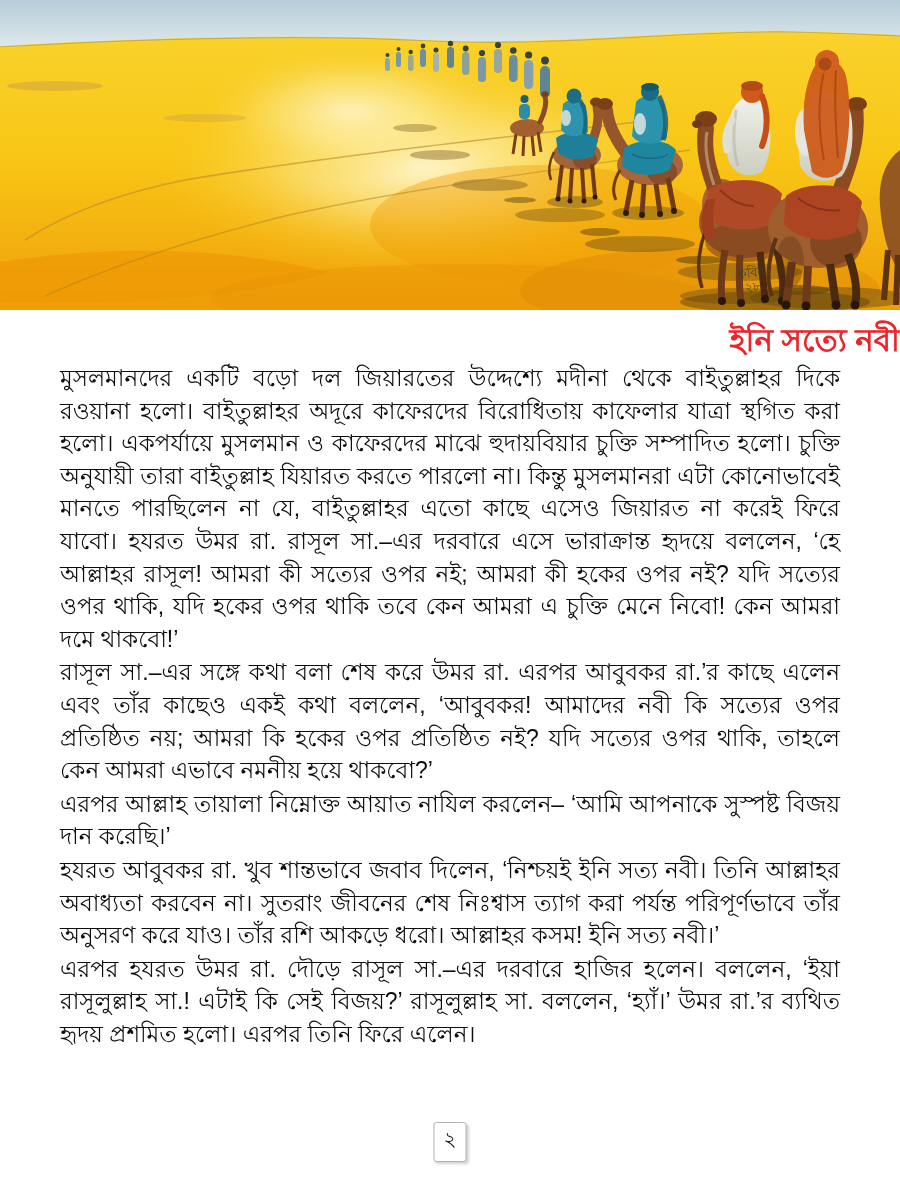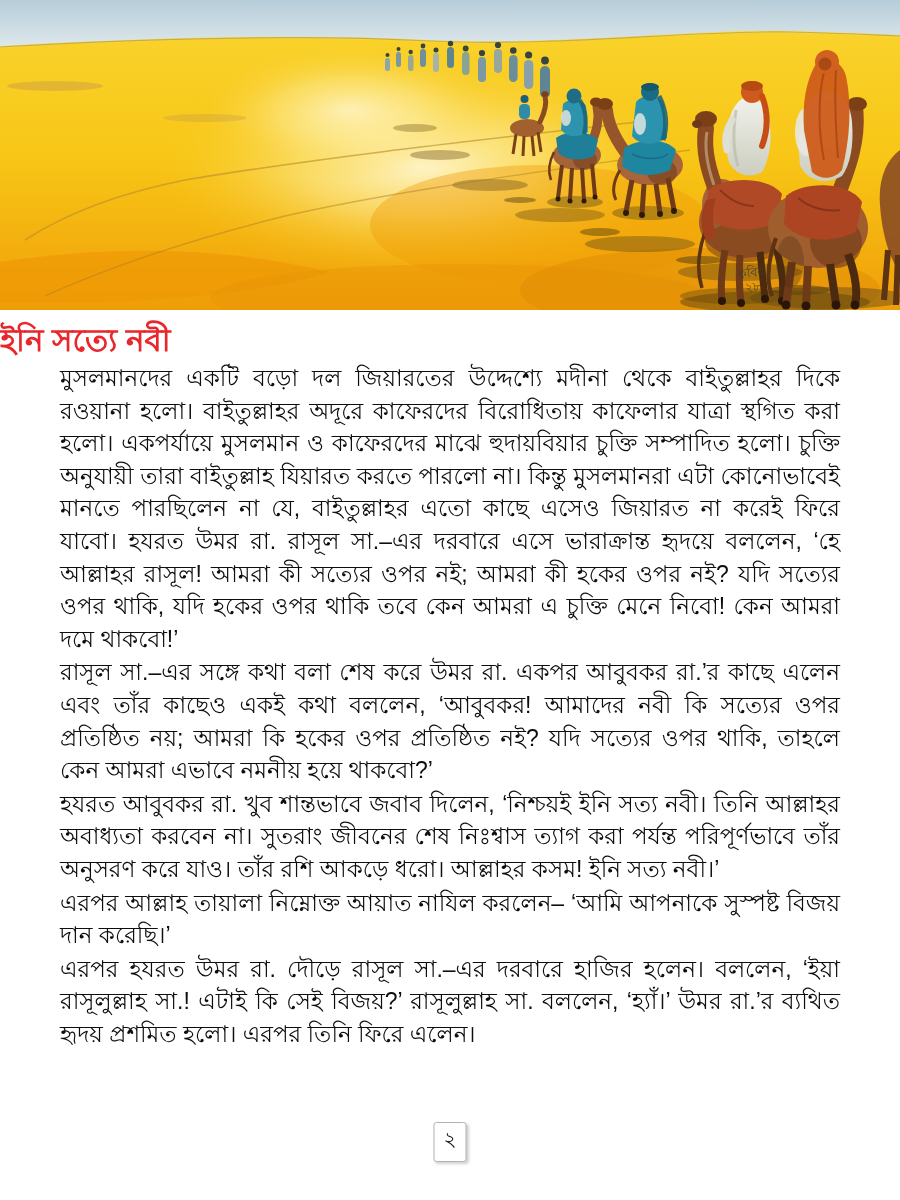--- a/index.html
+++ b/index.html
@@ -12,21 +12,21 @@
   .illustration svg { display:block; width:900px; height:310px; }
   .signature {
     position:absolute; left:722px; top:266px; width:60px;
     transform:rotate(-7deg);
     color:#3f3b2a; font-size:13px; line-height:14px; text-align:center;
     opacity:.85; pointer-events:none;
   }
   .signature .sig-year { font-size:12px; }
   .page-title {
     position:absolute; top:316px; left:0; width:100%;
-    margin:0; text-align:left;
+    margin:0; text-align:right;
     font-size:31px; font-weight:bold; color:#e8262b;
   }
   .body-text {
     position:absolute; top:362px; left:60px; width:780px;
     color:#0d0d0d; font-size:23px; line-height:32.6px;
     text-align:justify;
   }
   .body-text p { margin:0 0 1px 0; }
   .page-number {
     position:absolute; top:1122px; left:50%; transform:translateX(-50%);
@@ -269,21 +269,21 @@
     <div class="signature">
       <span class="sig-name">কবির</span><br>
       <span class="sig-year">২৮</span>
     </div>
   </div>
 
   <h1 class="page-title">ইনি সত্যে নবী</h1>
 
   <div class="body-text">
     <p>মুসলমানদের একটি বড়ো দল জিয়ারতের উদ্দেশ্যে মদীনা থেকে বাইতুল্লাহর দিকে রওয়ানা হলো। বাইতুল্লাহর অদূরে কাফেরদের বিরোধিতায় কাফেলার যাত্রা স্থগিত করা হলো। একপর্যায়ে মুসলমান ও কাফেরদের মাঝে হুদায়বিয়ার চুক্তি সম্পাদিত হলো। চুক্তি অনুযায়ী তারা বাইতুল্লাহ যিয়ারত করতে পারলো না। কিন্তু মুসলমানরা এটা কোনোভাবেই মানতে পারছিলেন না যে, বাইতুল্লাহর এতো কাছে এসেও জিয়ারত না করেই ফিরে যাবো। হযরত উমর রা. রাসূল সা.–এর দরবারে এসে ভারাক্রান্ত হৃদয়ে বললেন, ‘হে আল্লাহর রাসূল! আমরা কী সত্যের ওপর নই; আমরা কী হকের ওপর নই? যদি সত্যের ওপর থাকি, যদি হকের ওপর থাকি তবে কেন আমরা এ চুক্তি মেনে নিবো! কেন আমরা দমে থাকবো!’</p>
-    <p>রাসূল সা.–এর সঙ্গে কথা বলা শেষ করে উমর রা. একপর আবুবকর রা.’র কাছে এলেন এবং তাঁর কাছেও একই কথা বললেন, ‘আবুবকর! আমাদের নবী কি সত্যের ওপর প্রতিষ্ঠিত নয়; আমরা কি হকের ওপর প্রতিষ্ঠিত নই? যদি সত্যের ওপর থাকি, তাহলে কেন আমরা এভাবে নমনীয় হয়ে থাকবো?’</p>
+    <p>রাসূল সা.–এর সঙ্গে কথা বলা শেষ করে উমর রা. এরপর আবুবকর রা.’র কাছে এলেন এবং তাঁর কাছেও একই কথা বললেন, ‘আবুবকর! আমাদের নবী কি সত্যের ওপর প্রতিষ্ঠিত নয়; আমরা কি হকের ওপর প্রতিষ্ঠিত নই? যদি সত্যের ওপর থাকি, তাহলে কেন আমরা এভাবে নমনীয় হয়ে থাকবো?’</p>
+    <p>এরপর আল্লাহ তায়ালা নিম্নোক্ত আয়াত নাযিল করলেন– ‘আমি আপনাকে সুস্পষ্ট বিজয় দান করেছি।’</p>
     <p>হযরত আবুবকর রা. খুব শান্তভাবে জবাব দিলেন, ‘নিশ্চয়ই ইনি সত্য নবী। তিনি আল্লাহর অবাধ্যতা করবেন না। সুতরাং জীবনের শেষ নিঃশ্বাস ত্যাগ করা পর্যন্ত পরিপূর্ণভাবে তাঁর অনুসরণ করে যাও। তাঁর রশি আকড়ে ধরো। আল্লাহর কসম! ইনি সত্য নবী।’</p>
-    <p>এরপর আল্লাহ তায়ালা নিম্নোক্ত আয়াত নাযিল করলেন– ‘আমি আপনাকে সুস্পষ্ট বিজয় দান করেছি।’</p>
     <p>এরপর হযরত উমর রা. দৌড়ে রাসূল সা.–এর দরবারে হাজির হলেন। বললেন, ‘ইয়া রাসূলুল্লাহ সা.! এটাই কি সেই বিজয়?’ রাসূলুল্লাহ সা. বললেন, ‘হ্যাঁ।’ উমর রা.’র ব্যথিত হৃদয় প্রশমিত হলো। এরপর তিনি ফিরে এলেন।</p>
   </div>
 
   <div class="page-number">২</div>
 
 </div>
 
 </body></html>

